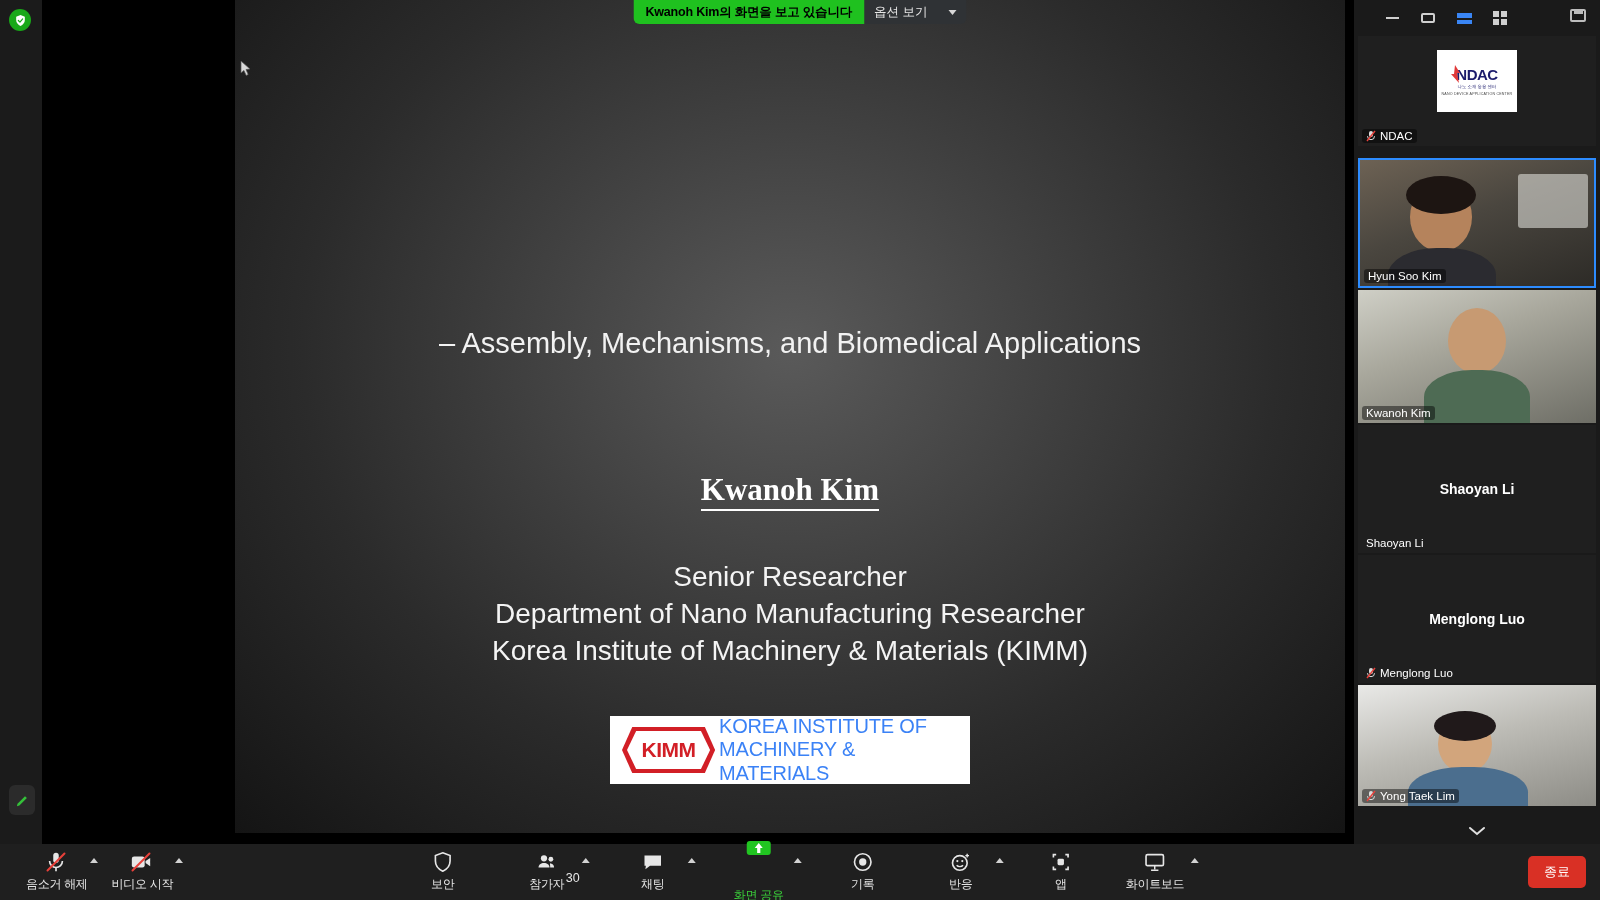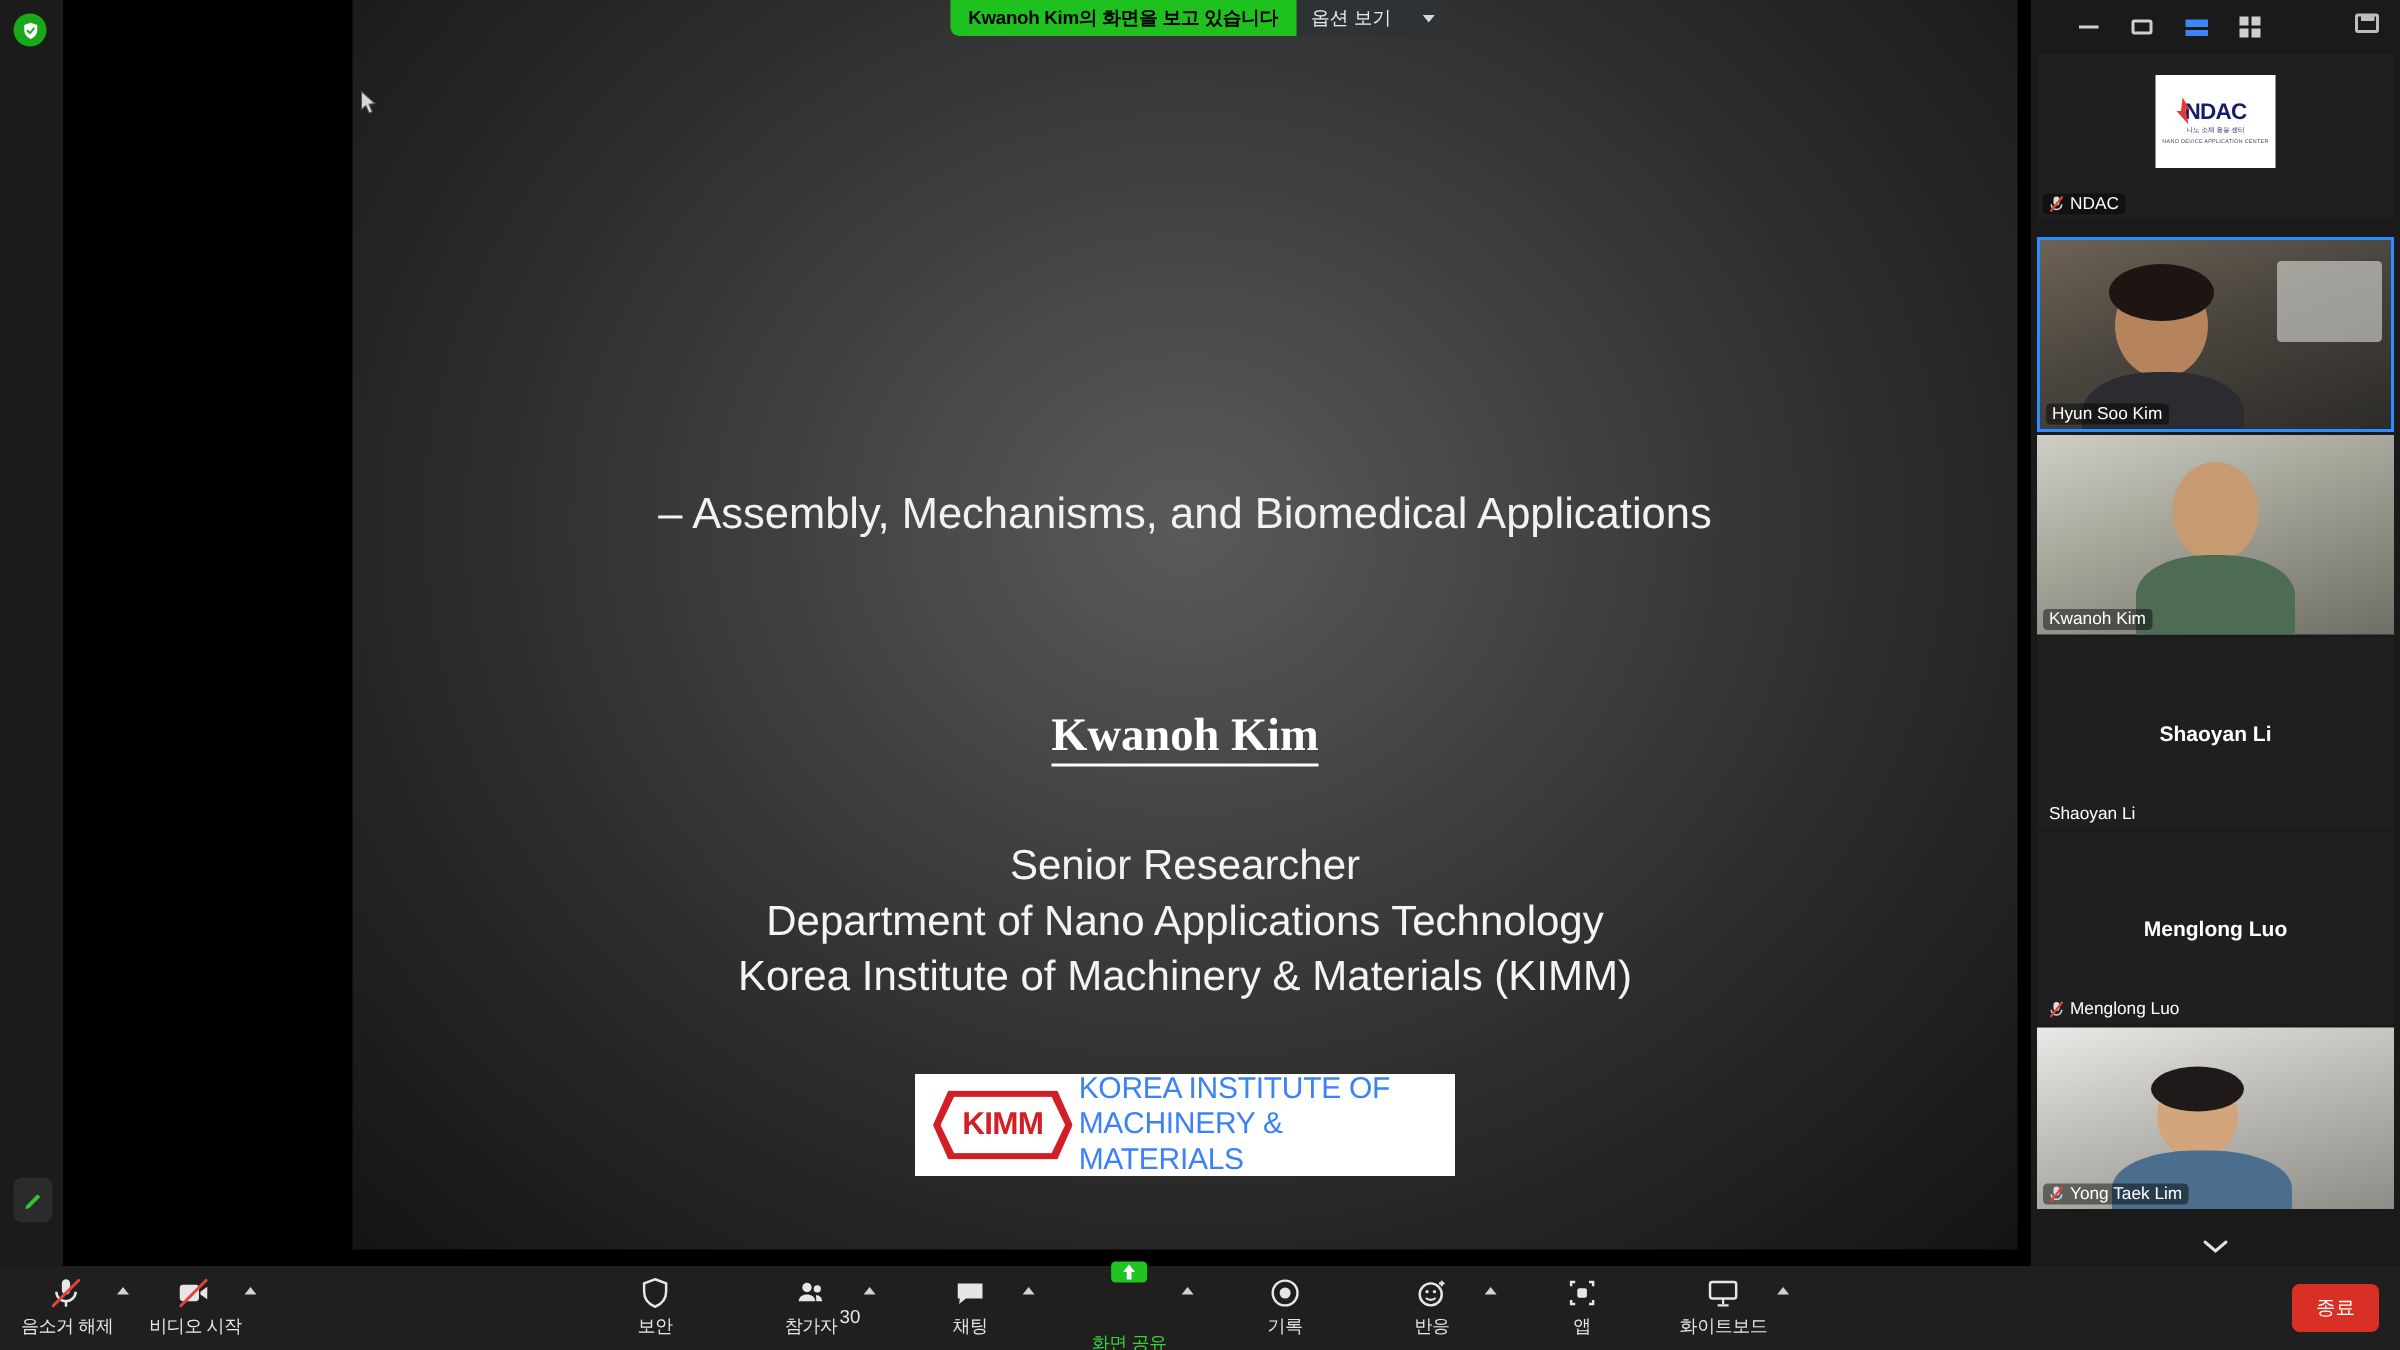--- a/index.html
+++ b/index.html
@@ -195,21 +195,21 @@
   }
 
   
   .toolbar {
     position: absolute; left: 0; right: 0; bottom: 0; height: 56px;
     background: #1f1f1f; display: flex; align-items: center;
   }
   .tb-left { display: flex; align-items: flex-start; padding-left: 14px; gap: 2px; }
   .tb-item {
     display: flex; flex-direction: column; align-items: center; justify-content: center;
-    color: #e6e6e6; font-size: 12px; min-width: 58px; height: 52px; gap: 3px;
+    color: #e6e6e6; font-size: 12px; min-width: 58px; height: 52px; gap: 3px; margin-left: 12px;
   }
   .tb-item .lbl { letter-spacing: -0.3px; }
   .tb-caret {
     width: 0; height: 0; align-self: flex-start; margin-top: 12px;
     border-left: 4px solid transparent; border-right: 4px solid transparent;
     border-bottom: 5px solid #d2d2d2;
   }
   .tb-center {
     position: absolute; left: 50%; transform: translateX(-50%);
     display: flex; align-items: flex-start; gap: 6px;
@@ -266,21 +266,21 @@
       <span class="caret"></span>
     </div>
   </div>
 
   <div class="stage">
     <div class="slide">
       <div class="slide-sub">– Assembly, Mechanisms, and Biomedical Applications</div>
       <div class="slide-name"><span>Kwanoh Kim</span></div>
       <div class="slide-aff">
         <div>Senior Researcher</div>
-        <div>Department of Nano Applications Technology</div>
+        <div>Department of Nano Manufacturing Researcher</div>
         <div>Korea Institute of Machinery &amp; Materials (KIMM)</div>
       </div>
       <div class="logo-box">
         <div class="logo-mark">
           <div class="logo-hex"></div>
           <div class="logo-hex-in"></div>
           <div class="logo-text-mark">KIMM</div>
         </div>
         <div class="logo-words">
           <div>KOREA INSTITUTE OF</div>

